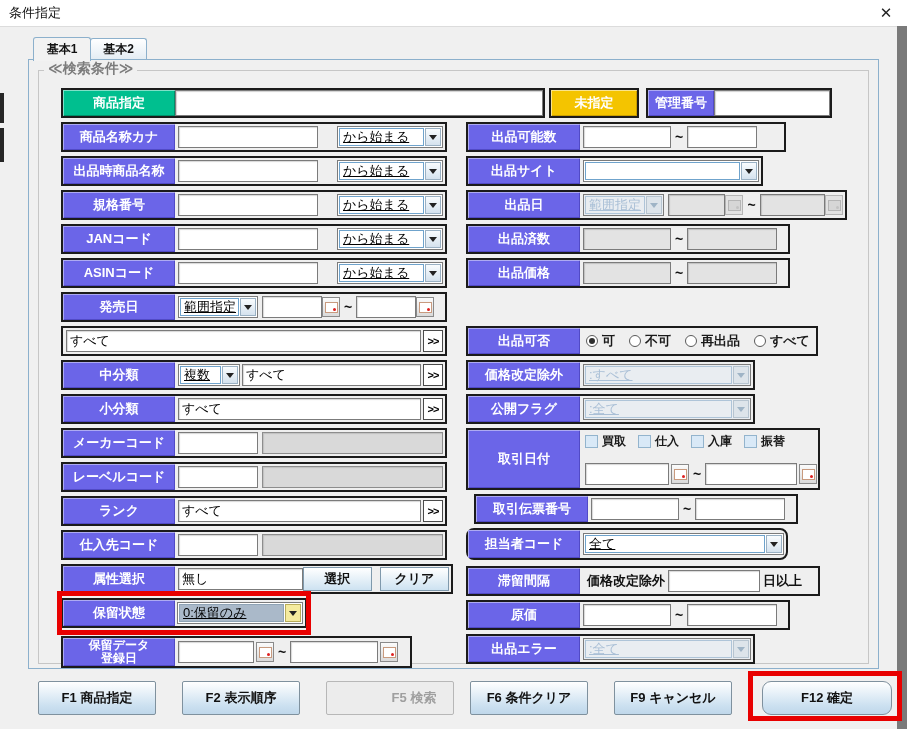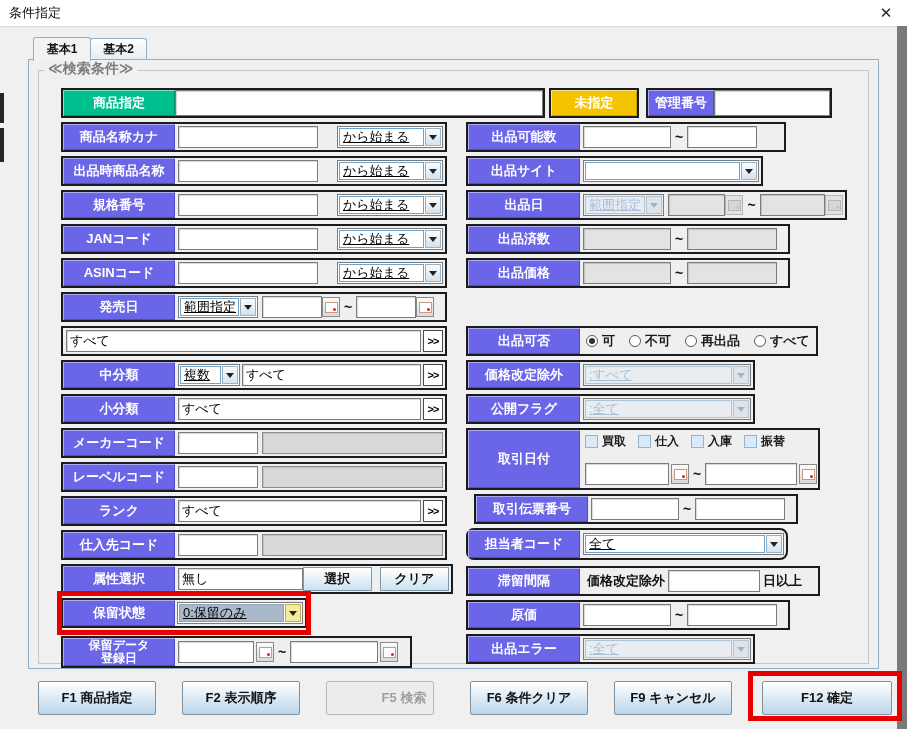--- a/index.html
+++ b/index.html
@@ -436,19 +436,19 @@
     <div class="combo dis" style="flex:1;margin-left:3px;margin-right:2px;">
       <div class="ct">:全て</div>
       <div class="ab">
           <span class="tri"></span>
         </div>
     </div>
   </div>
 
   <div class="fbtn" style="left:38px;width:118px;">F1 商品指定</div>
   <div class="fbtn" style="left:182px;width:118px;">F2 表示順序</div>
-  <div class="fbtn dis" style="left:326px;width:108px;padding-left:48px;">F5 検索</div>
+  <div class="fbtn dis" style="left:326px;width:128px;padding-left:48px;">F5 検索</div>
   <div class="fbtn" style="left:470px;width:118px;">F6 条件クリア</div>
   <div class="fbtn" style="left:614px;width:118px;">F9 キャンセル</div>
-  <div class="fbtn" style="left:762px;width:130px;">F12 確定</div>
+  <div class="fbtn" style="left:762px;width:130px;border-radius:9px;">F12 確定</div>
   <div class="redbox" style="left:748px;top:671px;width:154px;height:50px;"></div>
 
 </div>
 
 </body></html>

